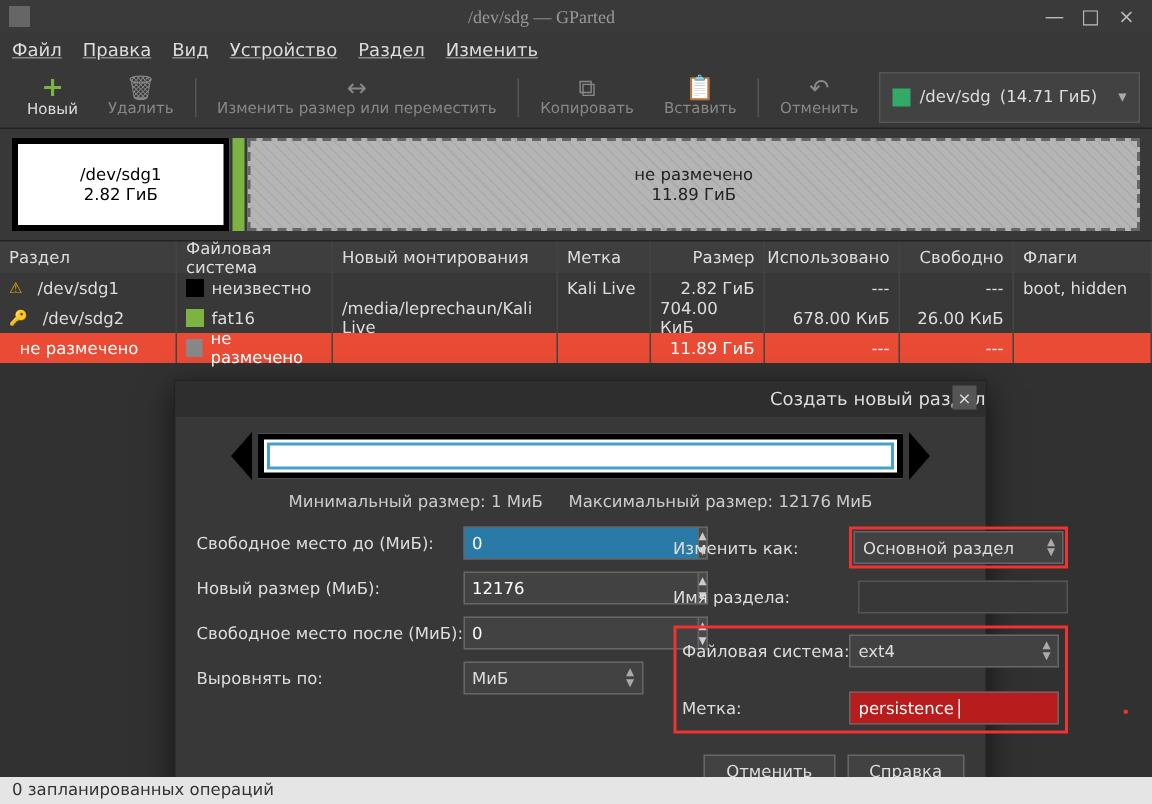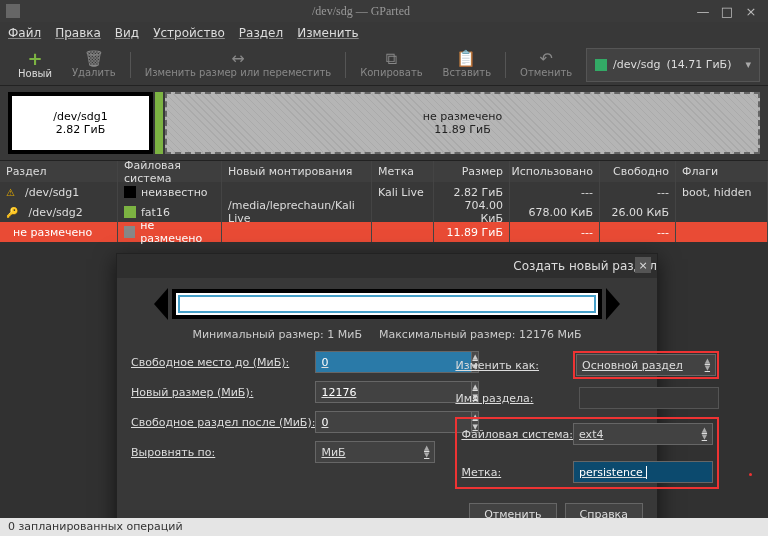--- a/index.html
+++ b/index.html
@@ -36,21 +36,21 @@
   .greenbar { width: 8px; background: #7cb342; }
   .unalloc { flex: 1; background: repeating-linear-gradient(45deg,#aaa,#aaa 1px,#b5b5b5 1px,#b5b5b5 5px); border: 2px dashed #666; display: flex; flex-direction: column; align-items: center; justify-content: center; color: #222; font-size: 11px; }
 
   
   .thead { display: flex; background: #3e3e3e; color: #ddd; font-size: 11px; height: 22px; border-top: 1px solid #222; }
   .thead > div, .trow > div { padding: 4px 6px; border-right: 1px solid #444; display: flex; align-items: center; }
   .col-part { width: 118px; }
   .col-fs { width: 104px; }
   .col-mount { width: 150px; }
   .col-label { width: 62px; }
-  .col-size { width: 76px; text-align: right; justify-content: flex-end; }
+  .col-size { width: 76px; text-align: left; justify-content: flex-end; }
   .col-used { width: 90px; text-align: right; justify-content: flex-end; }
   .col-free { width: 76px; text-align: right; justify-content: flex-end; }
   .col-flags { flex: 1; }
 
   .trow { display: flex; color: #ddd; font-size: 11px; height: 20px; background: #383838; }
   .trow.sel { background: #e94b35; color: #fff; }
   .fssq { width: 12px; height: 12px; margin-right: 5px; display: inline-block; }
   .fssq.black { background: #000; }
   .fssq.green { background: #7cb342; }
   .fssq.grey { background: #888; }
@@ -65,33 +65,33 @@
 
   .sliderrow { display: flex; align-items: center; justify-content: center; gap: 4px; margin-bottom: 8px; }
   .sliderrow .arrow { width: 0; height: 0; border-top: 16px solid transparent; border-bottom: 16px solid transparent; }
   .sliderrow .arrow.l { border-right: 14px solid #000; }
   .sliderrow .arrow.r { border-left: 14px solid #000; }
   .slidertrack { width: 430px; height: 30px; background: #fff; border: 4px solid #000; position: relative; }
   .slidertrack .inner { position: absolute; inset: 2px; border: 2px solid #46a0c9; }
 
   .sizeinfo { display: flex; justify-content: center; gap: 17px; font-size: 11px; color: #ccc; margin-bottom: 10px; text-align: center; }
 
-  .form { display: flex; gap: 20px; text-decoration: underline; }
+  .form { display: flex; gap: 20px; }
   .formcol { flex: 1; display: flex; flex-direction: column; gap: 8px; }
   .frow { display: flex; align-items: center; }
   .frow label { flex: 1; font-size: 11px; color: #ddd; white-space: nowrap; }
   .spin { display: flex; width: 120px; }
   .spin input { flex: 1; background: #424242; border: 1px solid #666; color: #fff; font-size: 11px; padding: 3px 5px; height: 22px; }
   .spin input.hl { background: #2a7aa8; }
   .spin .spbtns { width: 14px; background: #4a4a4a; border: 1px solid #666; border-left: none; display: flex; flex-direction: column; font-size: 7px; color: #ccc; }
   .spin .spbtns span { flex: 1; display: flex; align-items: center; justify-content: center; }
 
   .combo { display: flex; width: 140px; background: #424242; border: 1px solid #666; height: 22px; align-items: center; padding: 0 5px; font-size: 11px; color: #ddd; position: relative; }
   .combo .chev { margin-left: auto; display: flex; flex-direction: column; font-size: 7px; color: #aaa; line-height: 1; }
-  .txtfield { width: 140px; background: #0c4a6e; border: 1px solid #666; height: 22px; padding: 0 5px; font-size: 11px; color: #fff; }
+  .txtfield { width: 140px; background: #b91c1c; border: 1px solid #666; height: 22px; padding: 0 5px; font-size: 11px; color: #fff; }
   .txtfield .cursor { border-right: 1px solid #fff; }
 
   .redbox { border: 2px solid #e33; padding: 1px; }
 
   .dlgbuttons { display: flex; justify-content: flex-end; gap: 8px; margin-top: 14px; }
   .dlgbuttons button { background: #424242; border: 1px solid #666; color: #ddd; font-size: 11px; padding: 4px 14px; cursor: pointer; }
 
   
   .statusbar { position: absolute; bottom: 0; left: 0; right: 0; height: 18px; background: #e5e5e5; color: #333; font-size: 11px; padding: 2px 8px; }
   .reddot { position: absolute; right: 16px; bottom: 60px; width: 3px; height: 3px; background: #e33; border-radius: 50%; }
@@ -244,21 +244,21 @@
           <label>Новый размер (МиБ):</label>
           <div class="spin">
               <input value="12176" style="">
               <div class="spbtns">
                 <span>▲</span>
                 <span>▼</span>
               </div>
             </div>
         </div>
         <div class="frow">
-          <label>Свободное раздел после (МиБ):</label>
+          <label>Свободное место после (МиБ):</label>
           <div class="spin">
               <input value="0" style="">
               <div class="spbtns">
                 <span>▲</span>
                 <span>▼</span>
               </div>
             </div>
         </div>
         <div class="frow">
           <label>Выровнять по:</label>

